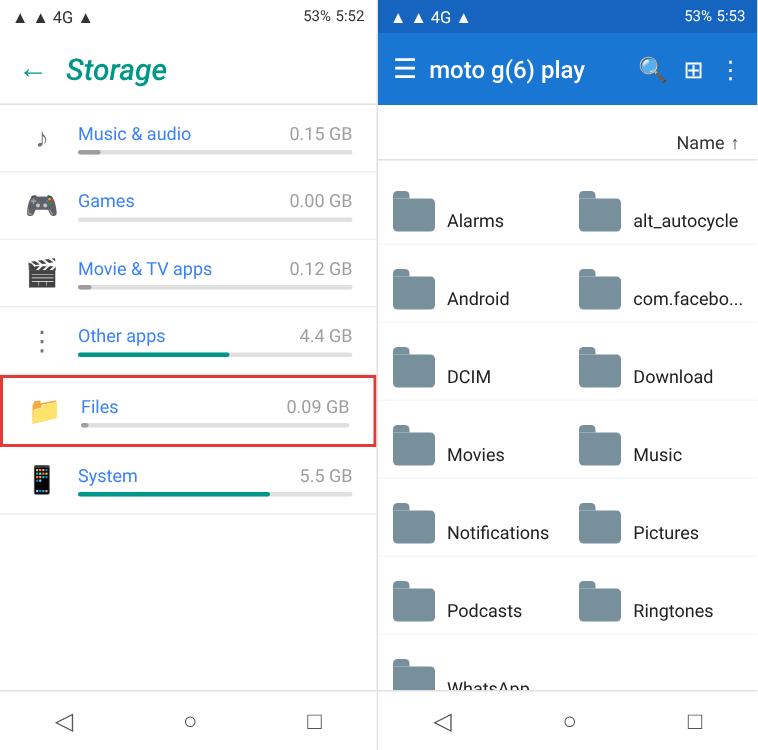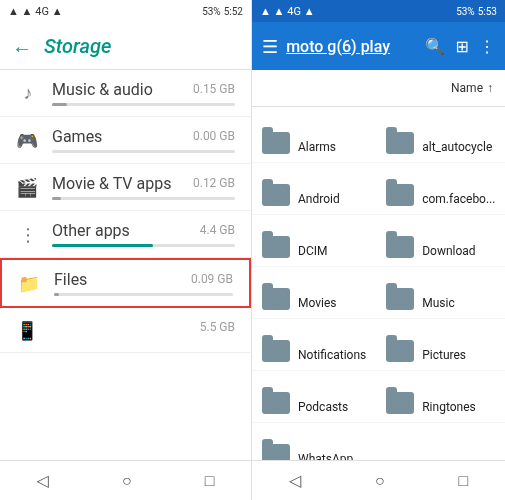--- a/index.html
+++ b/index.html
@@ -90,22 +90,22 @@
       color: #757575;
       font-size: 18px;
       flex-shrink: 0;
     }
 
     .item-content {
       flex: 1;
     }
 
     .item-name {
-      font-size: 16px;
-      color: #404040;
+      font-size: 12px;
+      color: #3b82f6;
     }
 
     .item-size {
       font-size: 12px;
       color: #9e9e9e;
       position: absolute;
       right: 16px;
       top: 12px;
     }
 
@@ -178,39 +178,38 @@
       color: #fff;
       font-size: 18px;
       cursor: pointer;
     }
 
     .header-title-right {
       flex: 1;
       font-size: 16px;
       color: #fff;
       font-weight: 500;
-      text-decoration: underline;
     }
 
     .header-actions {
       display: flex;
       gap: 10px;
       align-items: center;
     }
 
     .header-action-icon {
       color: #fff;
       font-size: 16px;
       cursor: pointer;
     }
 
     .sort-bar {
       height: 32px;
       display: flex;
-      align-items: center;
+      align-items: flex-start;
       justify-content: flex-end;
       padding: 18px 12px;
       border-bottom: 1px solid #e0e0e0;
       gap: 4px;
     }
 
     .sort-label {
       font-size: 12px;
       color: #333;
     }
@@ -345,20 +344,26 @@
       <div class="item-content">
         <div class="item-name">Files</div>
         <div class="item-bar">
           <div class="item-bar-fill bar-files"></div>
         </div>
       </div>
       <span class="item-size">0.09 GB</span>
     </div>
       <div class="storage-item">
       <div class="item-icon">📱</div>
+      <div class="item-content">
+        <div class="item-name">System</div>
+        <div class="item-bar">
+          <div class="item-bar-fill bar-system"></div>
+        </div>
+      </div>
       <span class="item-size">5.5 GB</span>
     </div>
     </div>
 
   <div class="nav-bar-left">
     <span class="nav-icon">◁</span>
     <span class="nav-icon">○</span>
     <span class="nav-icon">□</span>
   </div>
 </div>

